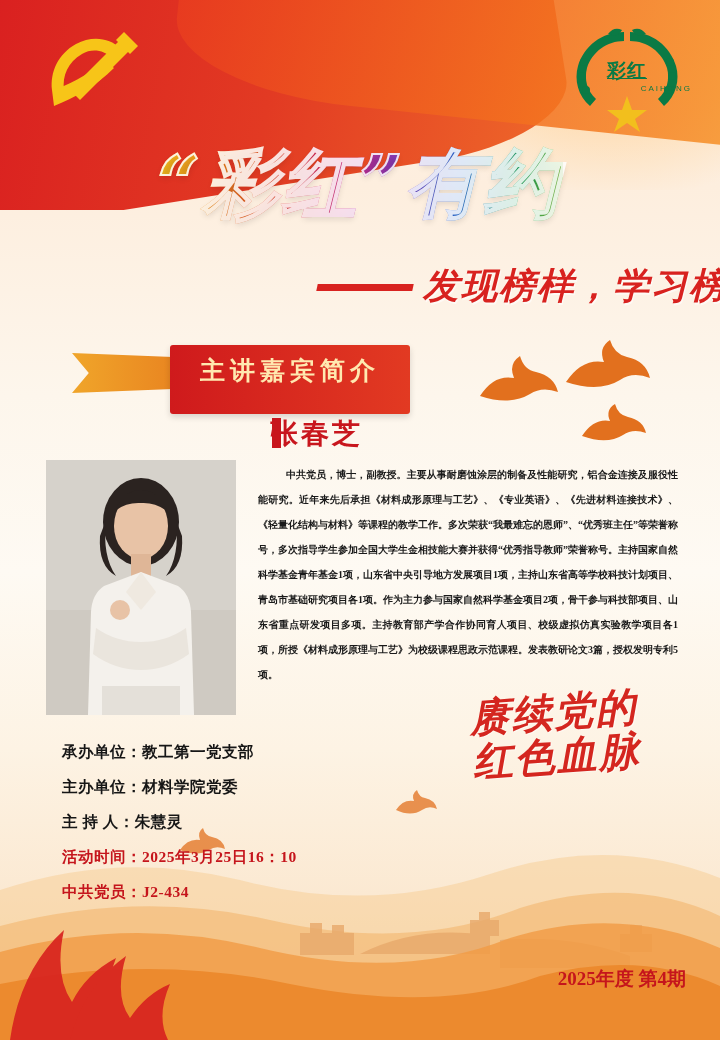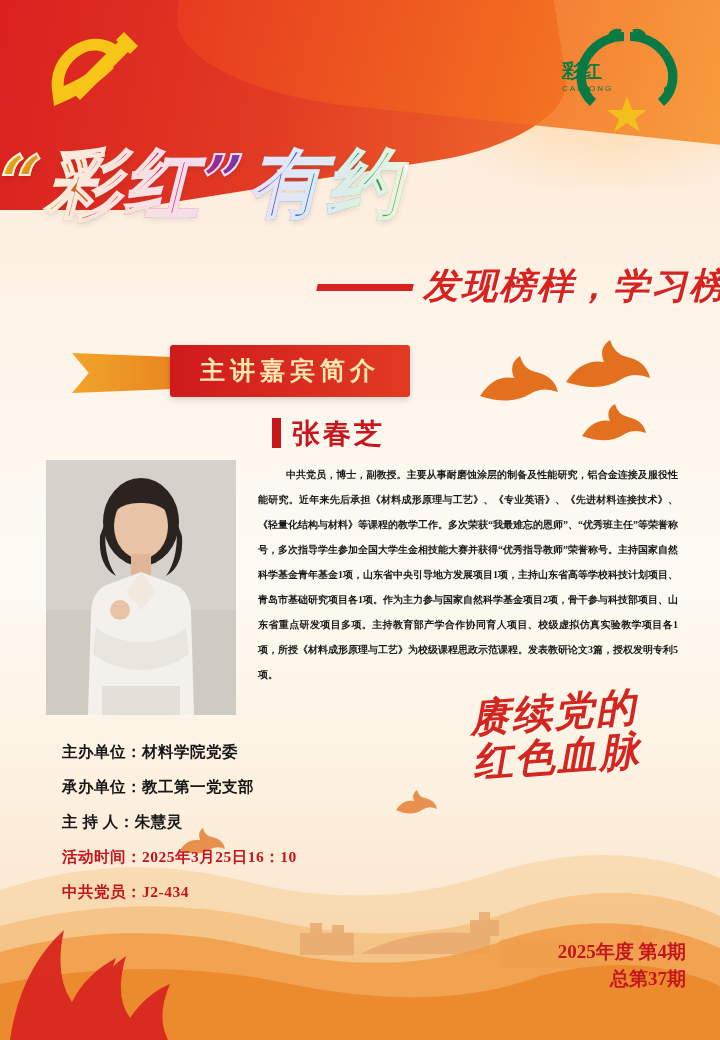--- a/index.html
+++ b/index.html
@@ -70,44 +70,45 @@
     top: 22px;
     right: 28px;
     width: 130px;
     height: 110px;
   }
   .logo-text {
     position: absolute;
     top: 36px;
     left: 0;
     width: 130px;
+    text-align: center;
     color: #0a7a45;
     font-size: 19px;
     font-weight: bold;
     letter-spacing: 1px;
     text-decoration: underline;
   }
   .logo-sub {
     position: absolute;
     top: 62px;
     left: 0;
     width: 130px;
-    text-align: left;
+    text-align: right;
     color: #0a7a45;
     font-size: 8px;
     letter-spacing: 2px;
   }
 
   
   .title-wrap {
     position: absolute;
     top: 135px;
     left: 0;
     width: 720px;
-    text-align: left;
+    text-align: center;
   }
   .main-title {
     display: inline-block;
     font-family: "DejaVu Serif", serif;
     font-size: 74px;
     font-weight: bold;
     font-style: italic;
     letter-spacing: 4px;
     background: linear-gradient(95deg, #f2bf1d 0%, #ef8c1c 14%, #e2402a 30%, #d2237f 46%, #7b3fbf 60%, #2b6fd6 74%, #18a05a 88%, #8cc63f 100%);
     -webkit-background-clip: text;
@@ -160,21 +161,21 @@
     width: 120px;
     height: 40px;
     background: linear-gradient(90deg, #f0a52a, #e8801f);
     clip-path: polygon(0 0, 100% 12%, 100% 88%, 0 100%, 14% 50%);
   }
   .ribbon-body {
     position: absolute;
     top: 0;
     left: 98px;
     width: 240px;
-    height: 52px;
+    height: 69px;
     background: linear-gradient(90deg, #cf1a1c 0%, #e23a22 100%);
     border-radius: 3px;
     box-shadow: 0 3px 6px rgba(0,0,0,.15);
   }
   .ribbon-body span {
     display: block;
     color: #ffe9b0;
     font-size: 25px;
     font-weight: bold;
     letter-spacing: 5px;
@@ -204,21 +205,21 @@
     font-family: "DejaVu Serif", serif;
   }
   .name-bar {
     position: absolute;
     top: 418px;
     left: 272px;
     width: 9px;
     height: 30px;
     background: #c8161d;
   }
-  .speaker-name-text { margin-left: 22px; }
+  .speaker-name-text { }
 
   .photo {
     position: absolute;
     top: 460px;
     left: 46px;
     width: 190px;
     height: 255px;
     background: linear-gradient(180deg, #d8d4cd 0%, #cdc8bf 100%);
     overflow: hidden;
   }
@@ -425,34 +426,33 @@
 
       <g fill="#e2701e" opacity=".75">
         <path d="M180 110 q8 -12 20 -10 q-3 -8 3 -12 q2 8 9 9 q11 2 13 12 q-9 -4 -16 1 q-12 7 -29 0 Z"></path>
         <path d="M396 70 q7 -11 18 -9 q-3 -7 3 -11 q2 7 8 8 q10 2 12 11 q-8 -4 -15 1 q-11 7 -26 0 Z"></path>
       </g>
     </svg>
   </div>
 
   <div class="info">
     <div class="info-row">
+      <span class="info-label">承办单位：</span><span class="info-value">教工第一党支部</span>
+    </div>
+    <div class="info-row">
       <span class="info-label">主办单位：</span><span class="info-value">材料学院党委</span>
-    </div>
-    <div class="info-row">
-      <span class="info-label">承办单位：</span><span class="info-value">教工第一党支部</span>
     </div>
     <div class="info-row">
       <span class="info-label">主 持 人：</span><span class="info-value">朱慧灵</span>
     </div>
     <div class="info-row red">
       <span class="info-label">活动时间：</span><span class="info-value">2025年3月25日16：10</span>
     </div>
     <div class="info-row red">
       <span class="info-label">中共党员：</span><span class="info-value">J2-434</span>
     </div>
   </div>
 
   <div class="issue">
     <div>2025年度 第4期</div>
-    <div>总第37期</div>
   </div>
 
 </div>
 
 </body></html>

